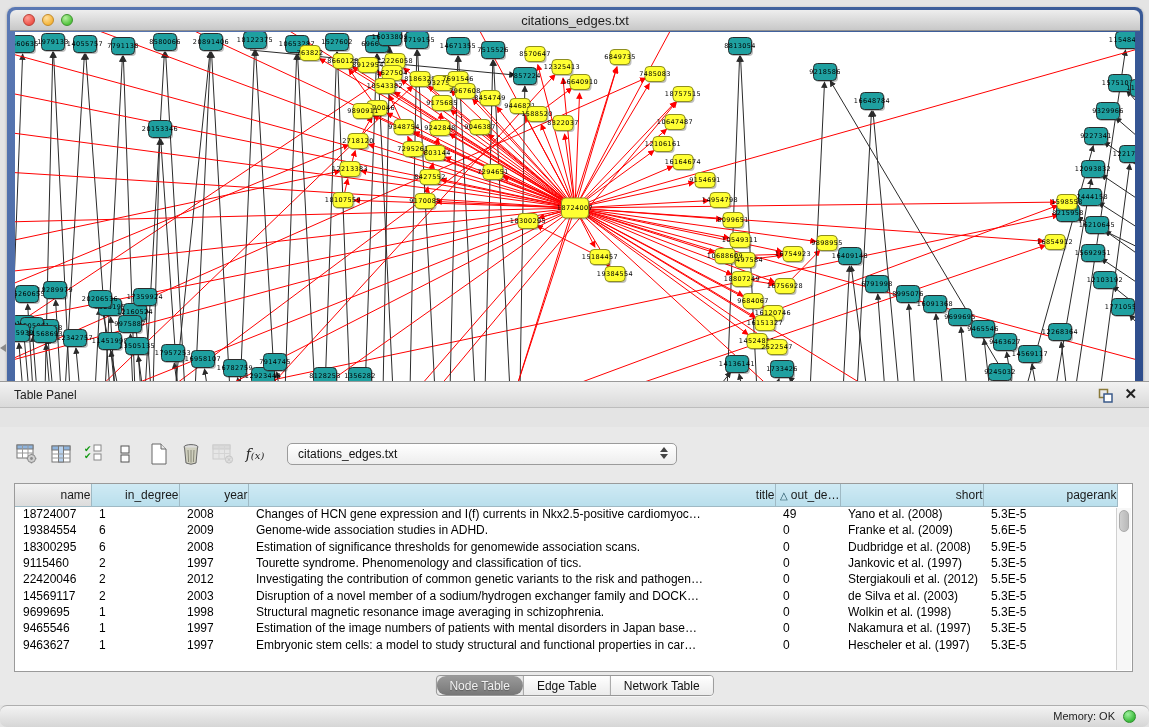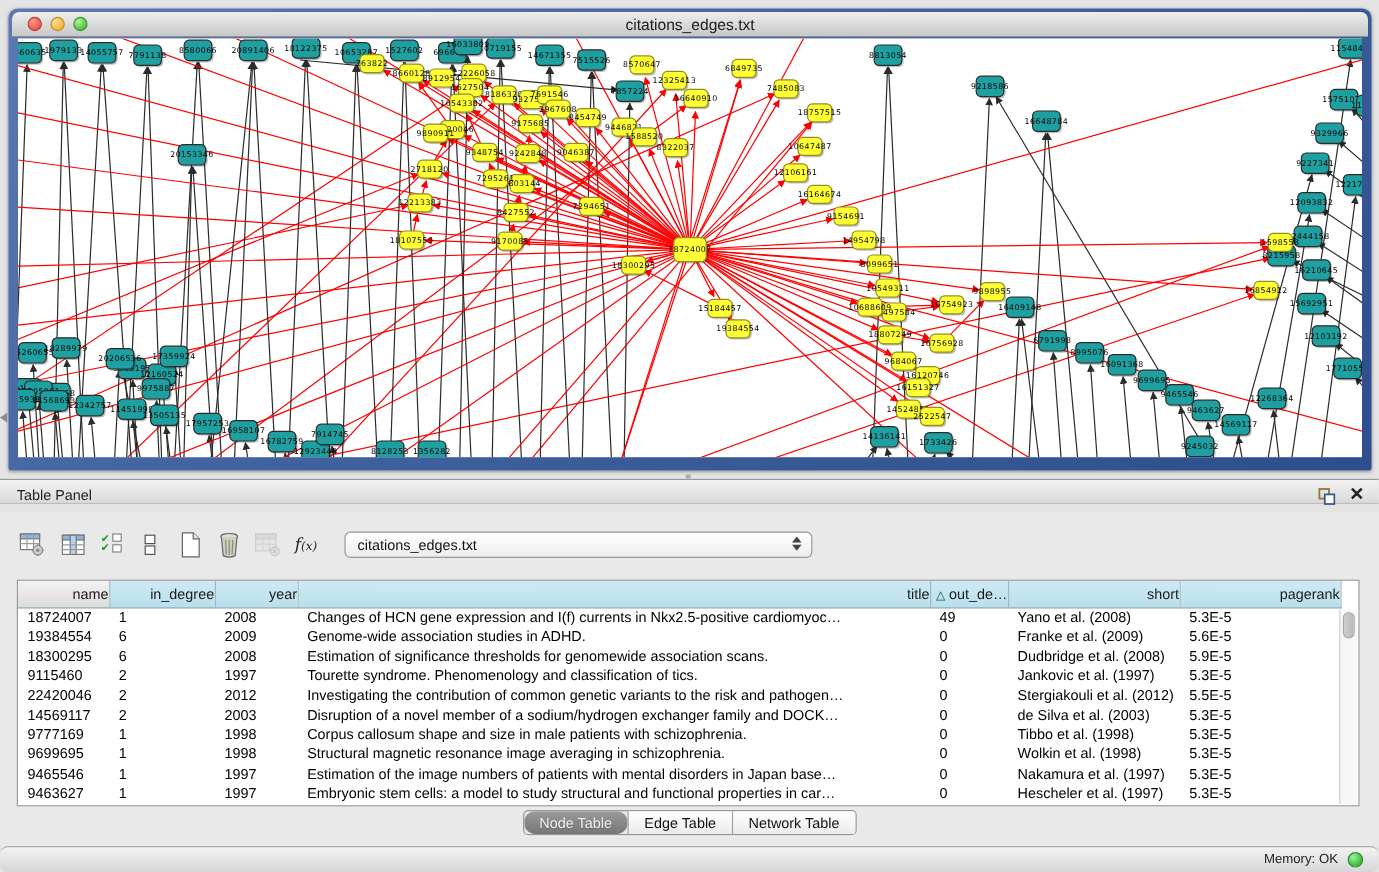--- a/index.html
+++ b/index.html
@@ -22,21 +22,21 @@
     text-align:center; font-size:13px; color:#1c1c1c; }
   #net-canvas { position:absolute; left:8px; right:8px; top:25px; bottom:11px; background:#fff; overflow:hidden; }
   #net-canvas svg { display:block; }
 
   #left-collapse-arrow { position:absolute; left:0px; top:344px; width:0; height:0;
     border-top:4px solid transparent; border-bottom:4px solid transparent; border-right:6px solid #8a8a8a; }
   #divider-grip { position:absolute; left:571px; top:394px; width:5px; height:5px; border-radius:50%;
     background:#aaa; box-shadow:inset 0 1px 1px rgba(255,255,255,.7); }
 
   
-  #panel-header { position:absolute; left:0; right:0; top:399px; height:21px;
+  #panel-header { position:absolute; left:0; right:0; top:381px; height:27px;
     background:linear-gradient(#f2f2f2,#dadada); border-top:1px solid #9a9a9a; border-bottom:1px solid #bdbdbd; }
   #panel-title { position:absolute; left:14px; top:0; line-height:26px; font-size:12px; color:#222; }
   #panel-float { position:absolute; right:36px; top:6px; width:15px; height:15px; cursor:pointer; }
   #panel-close { position:absolute; right:12px; top:3px; font-size:15px; font-weight:bold; color:#222; cursor:pointer; }
 
   #panel-body { position:absolute; left:0; right:0; top:427px; bottom:22px; background:#e9e9e9; }
 
   
   #tp-toolbar { position:absolute; left:0; top:10px; height:36px; width:100%; }
   .tbtn { position:absolute; top:4px; width:26px; height:26px; display:flex; align-items:center; justify-content:center; }
@@ -1083,29 +1083,20 @@
           <tr>
             <td class="c1">14569117</td>
             <td class="c2">2</td>
             <td class="c3">2003</td>
             <td class="c4">Disruption of a novel member of a sodium/hydrogen exchanger family and DOCK…</td>
             <td class="c5">0</td>
             <td class="c6">de Silva et al. (2003)</td>
             <td class="c7">5.3E-5</td>
           </tr>
           <tr>
-            <td class="c1">9777169</td>
-            <td class="c2">1</td>
-            <td class="c3">1998</td>
-            <td class="c4">Corpus callosum shape and size in male patients with schizophrenia.</td>
-            <td class="c5">0</td>
-            <td class="c6">Tibbo et al. (1998)</td>
-            <td class="c7">5.3E-5</td>
-          </tr>
-          <tr>
             <td class="c1">9699695</td>
             <td class="c2">1</td>
             <td class="c3">1998</td>
             <td class="c4">Structural magnetic resonance image averaging in schizophrenia.</td>
             <td class="c5">0</td>
             <td class="c6">Wolkin et al. (1998)</td>
             <td class="c7">5.3E-5</td>
           </tr>
           <tr>
             <td class="c1">9465546</td>

